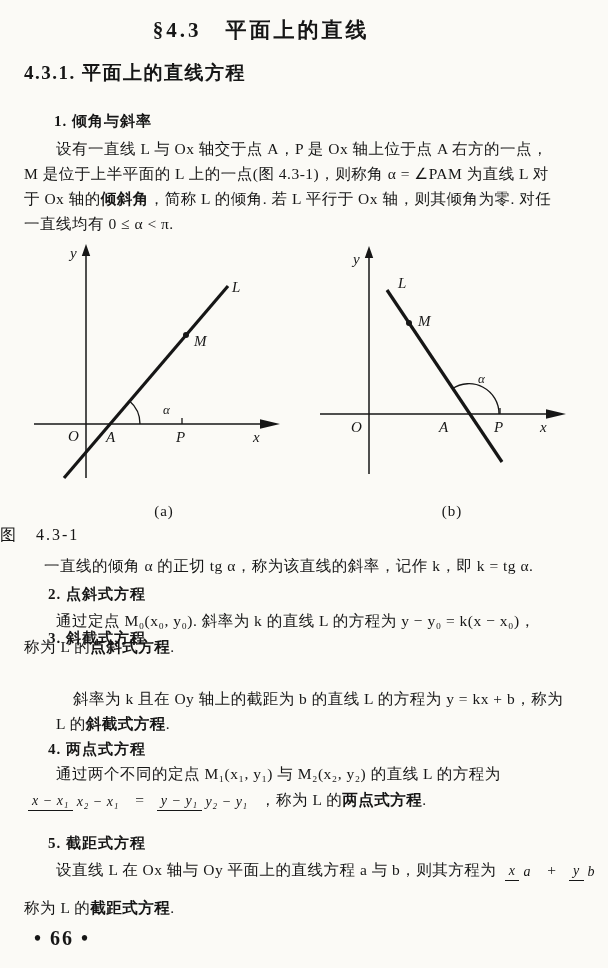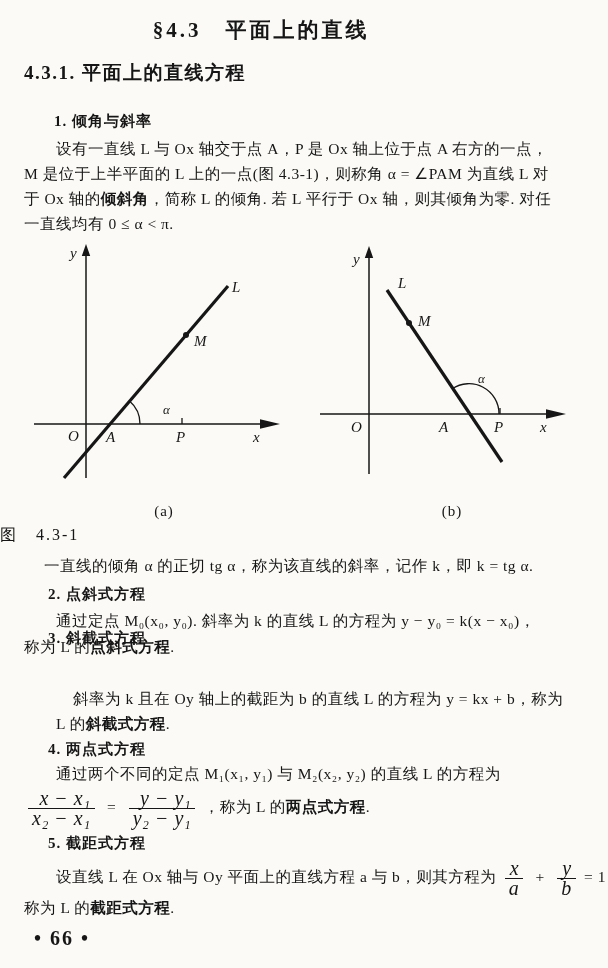--- a/index.html
+++ b/index.html
@@ -32,22 +32,22 @@
   .fig-caption {
     top:525px; left:0; width:584px; text-align:left;
     font-size:16px; letter-spacing:2px;
   }
   svg text {
     font-family:"Liberation Serif", serif;
     font-style:italic; font-size:15px; fill:#161616;
   }
   svg text.small { font-size:13px; }
   .frac {
-    display:inline-flex; flex-direction:column; vertical-align:middle;
-    text-align:right; font-style:italic; font-size:20px; line-height:17px;
+    display:inline-flex; flex-direction:row; vertical-align:middle;
+    text-align:right; font-style:italic; font-size:14px; line-height:17px;
     margin:0 4px;
   }
   .frac .num { border-bottom:1.3px solid #161616; padding:0 4px 1px 4px; }
   .frac .den { padding:1px 4px 0 4px; }
   .eq-mid { font-size:15.5px; margin:0 4px; }
   .page-num { font-size:20px; font-weight:bold; letter-spacing:2px; }
 </style>
 </head>
 <body>
 

